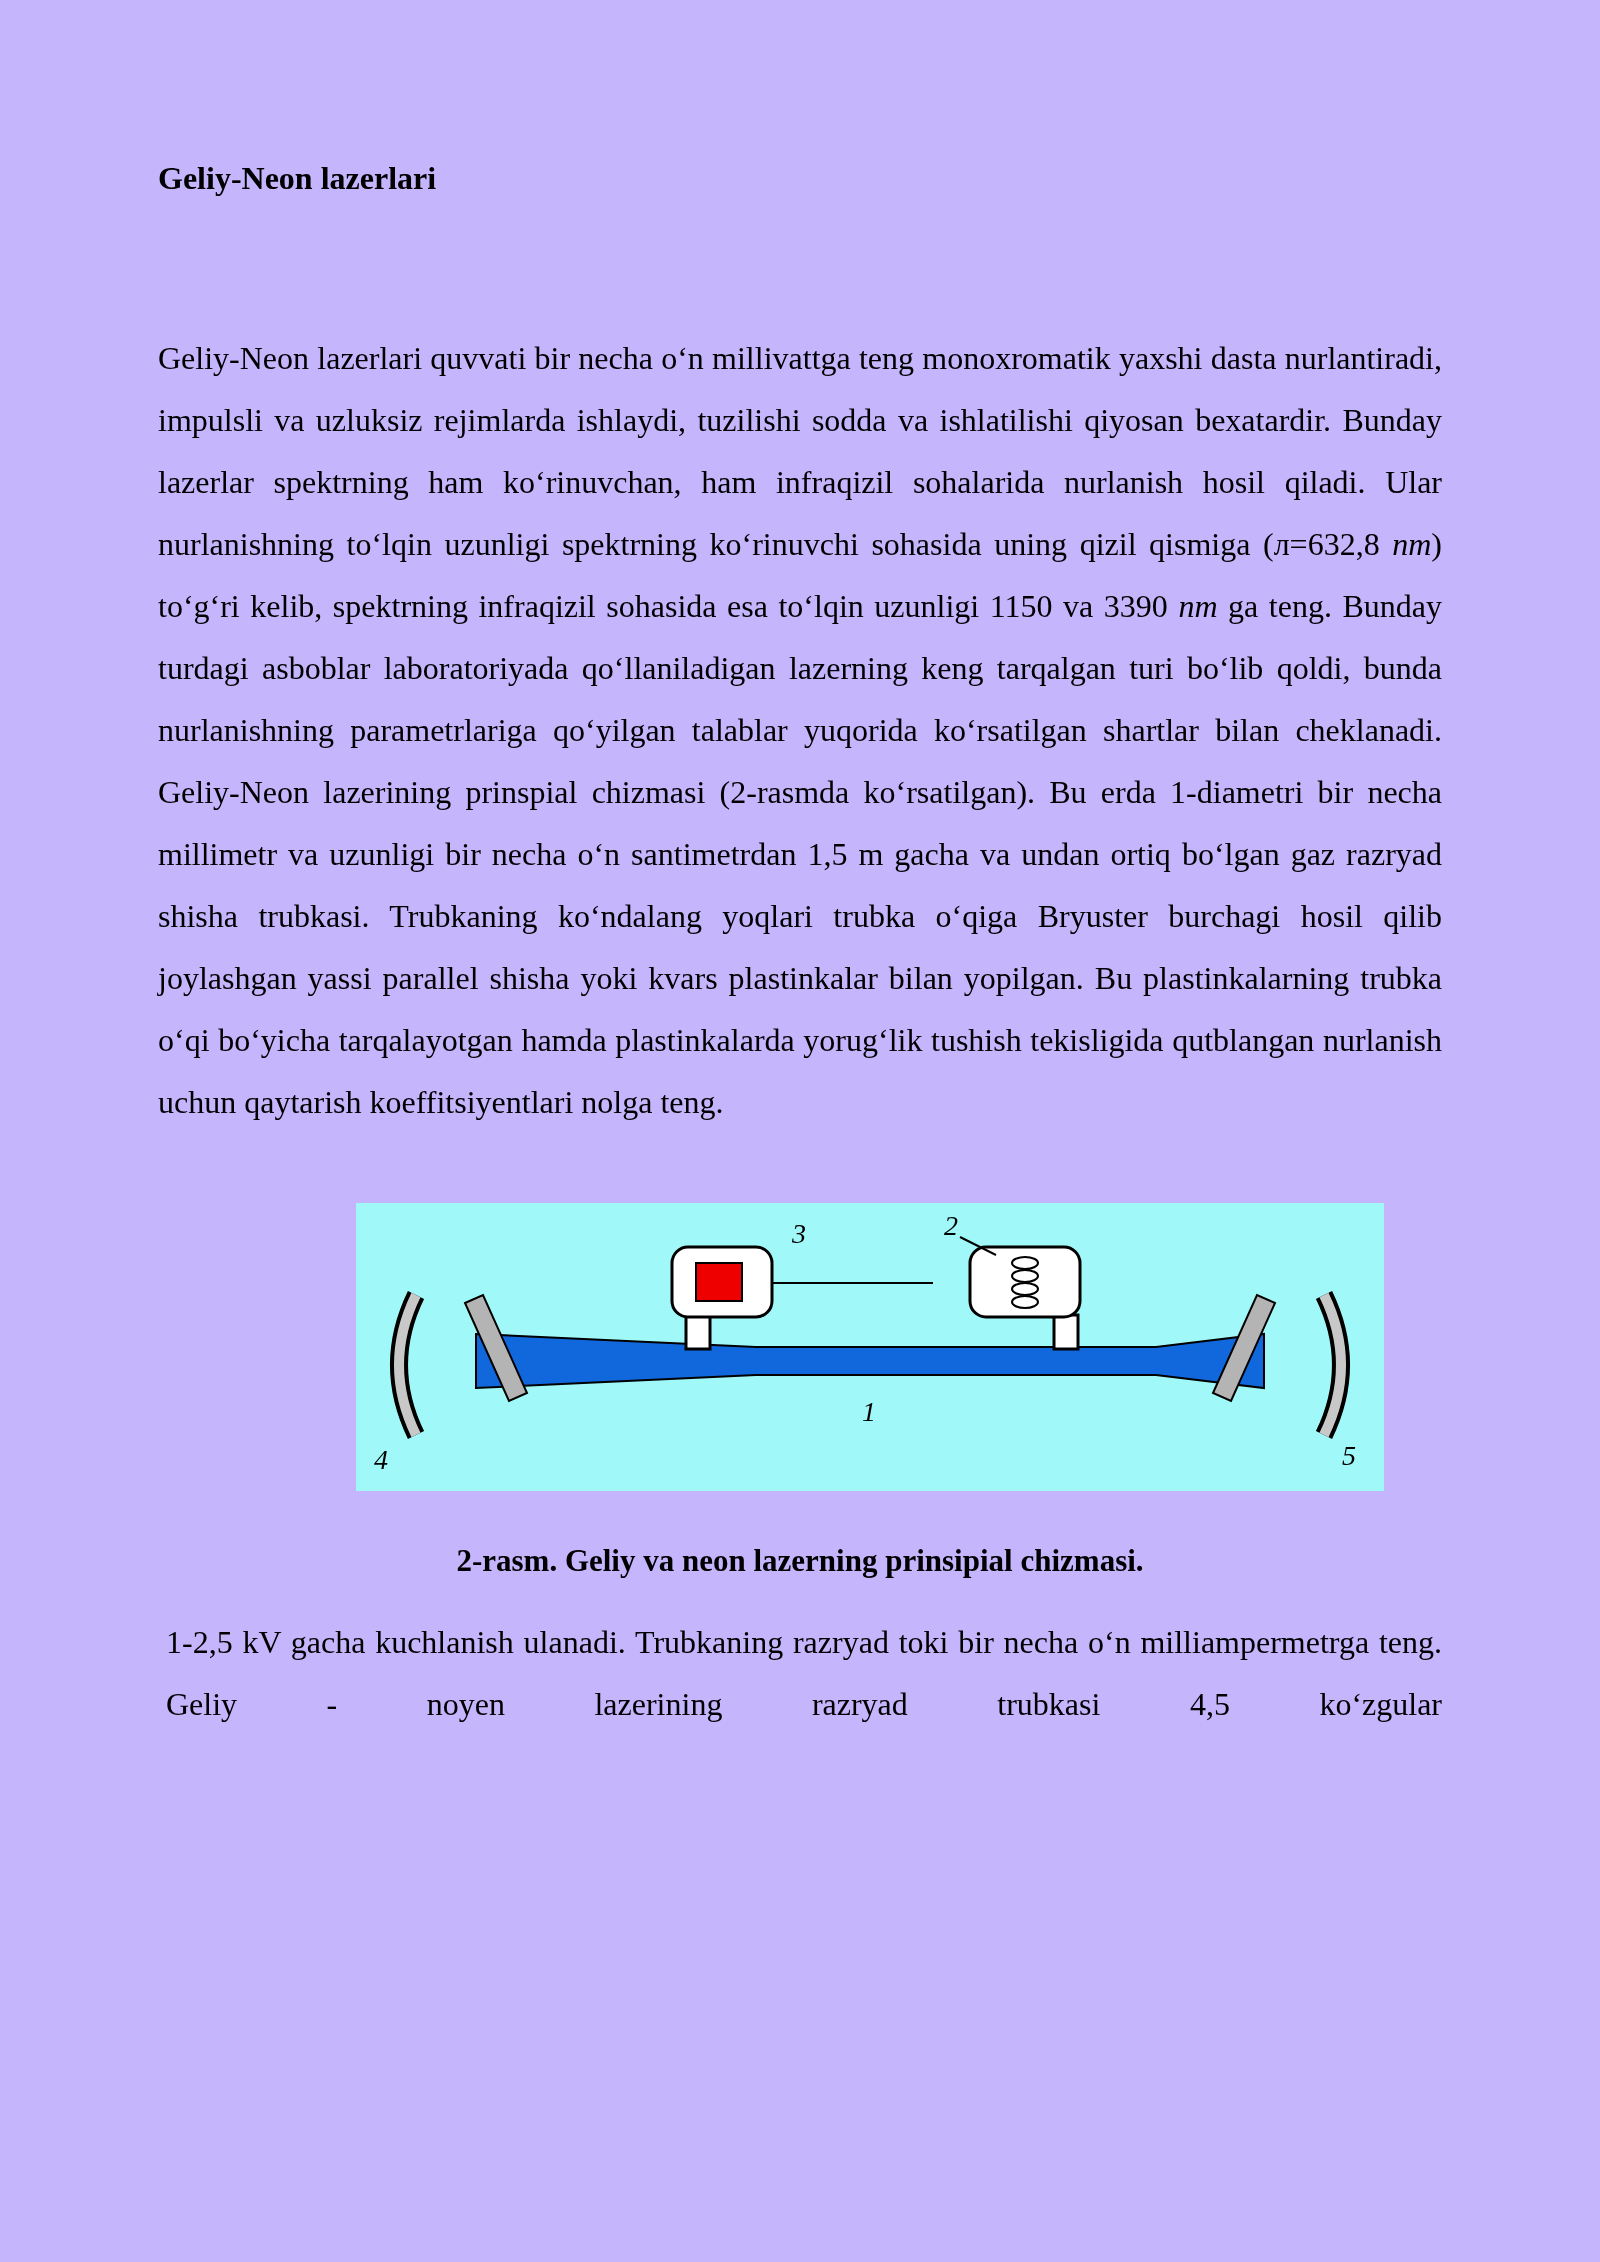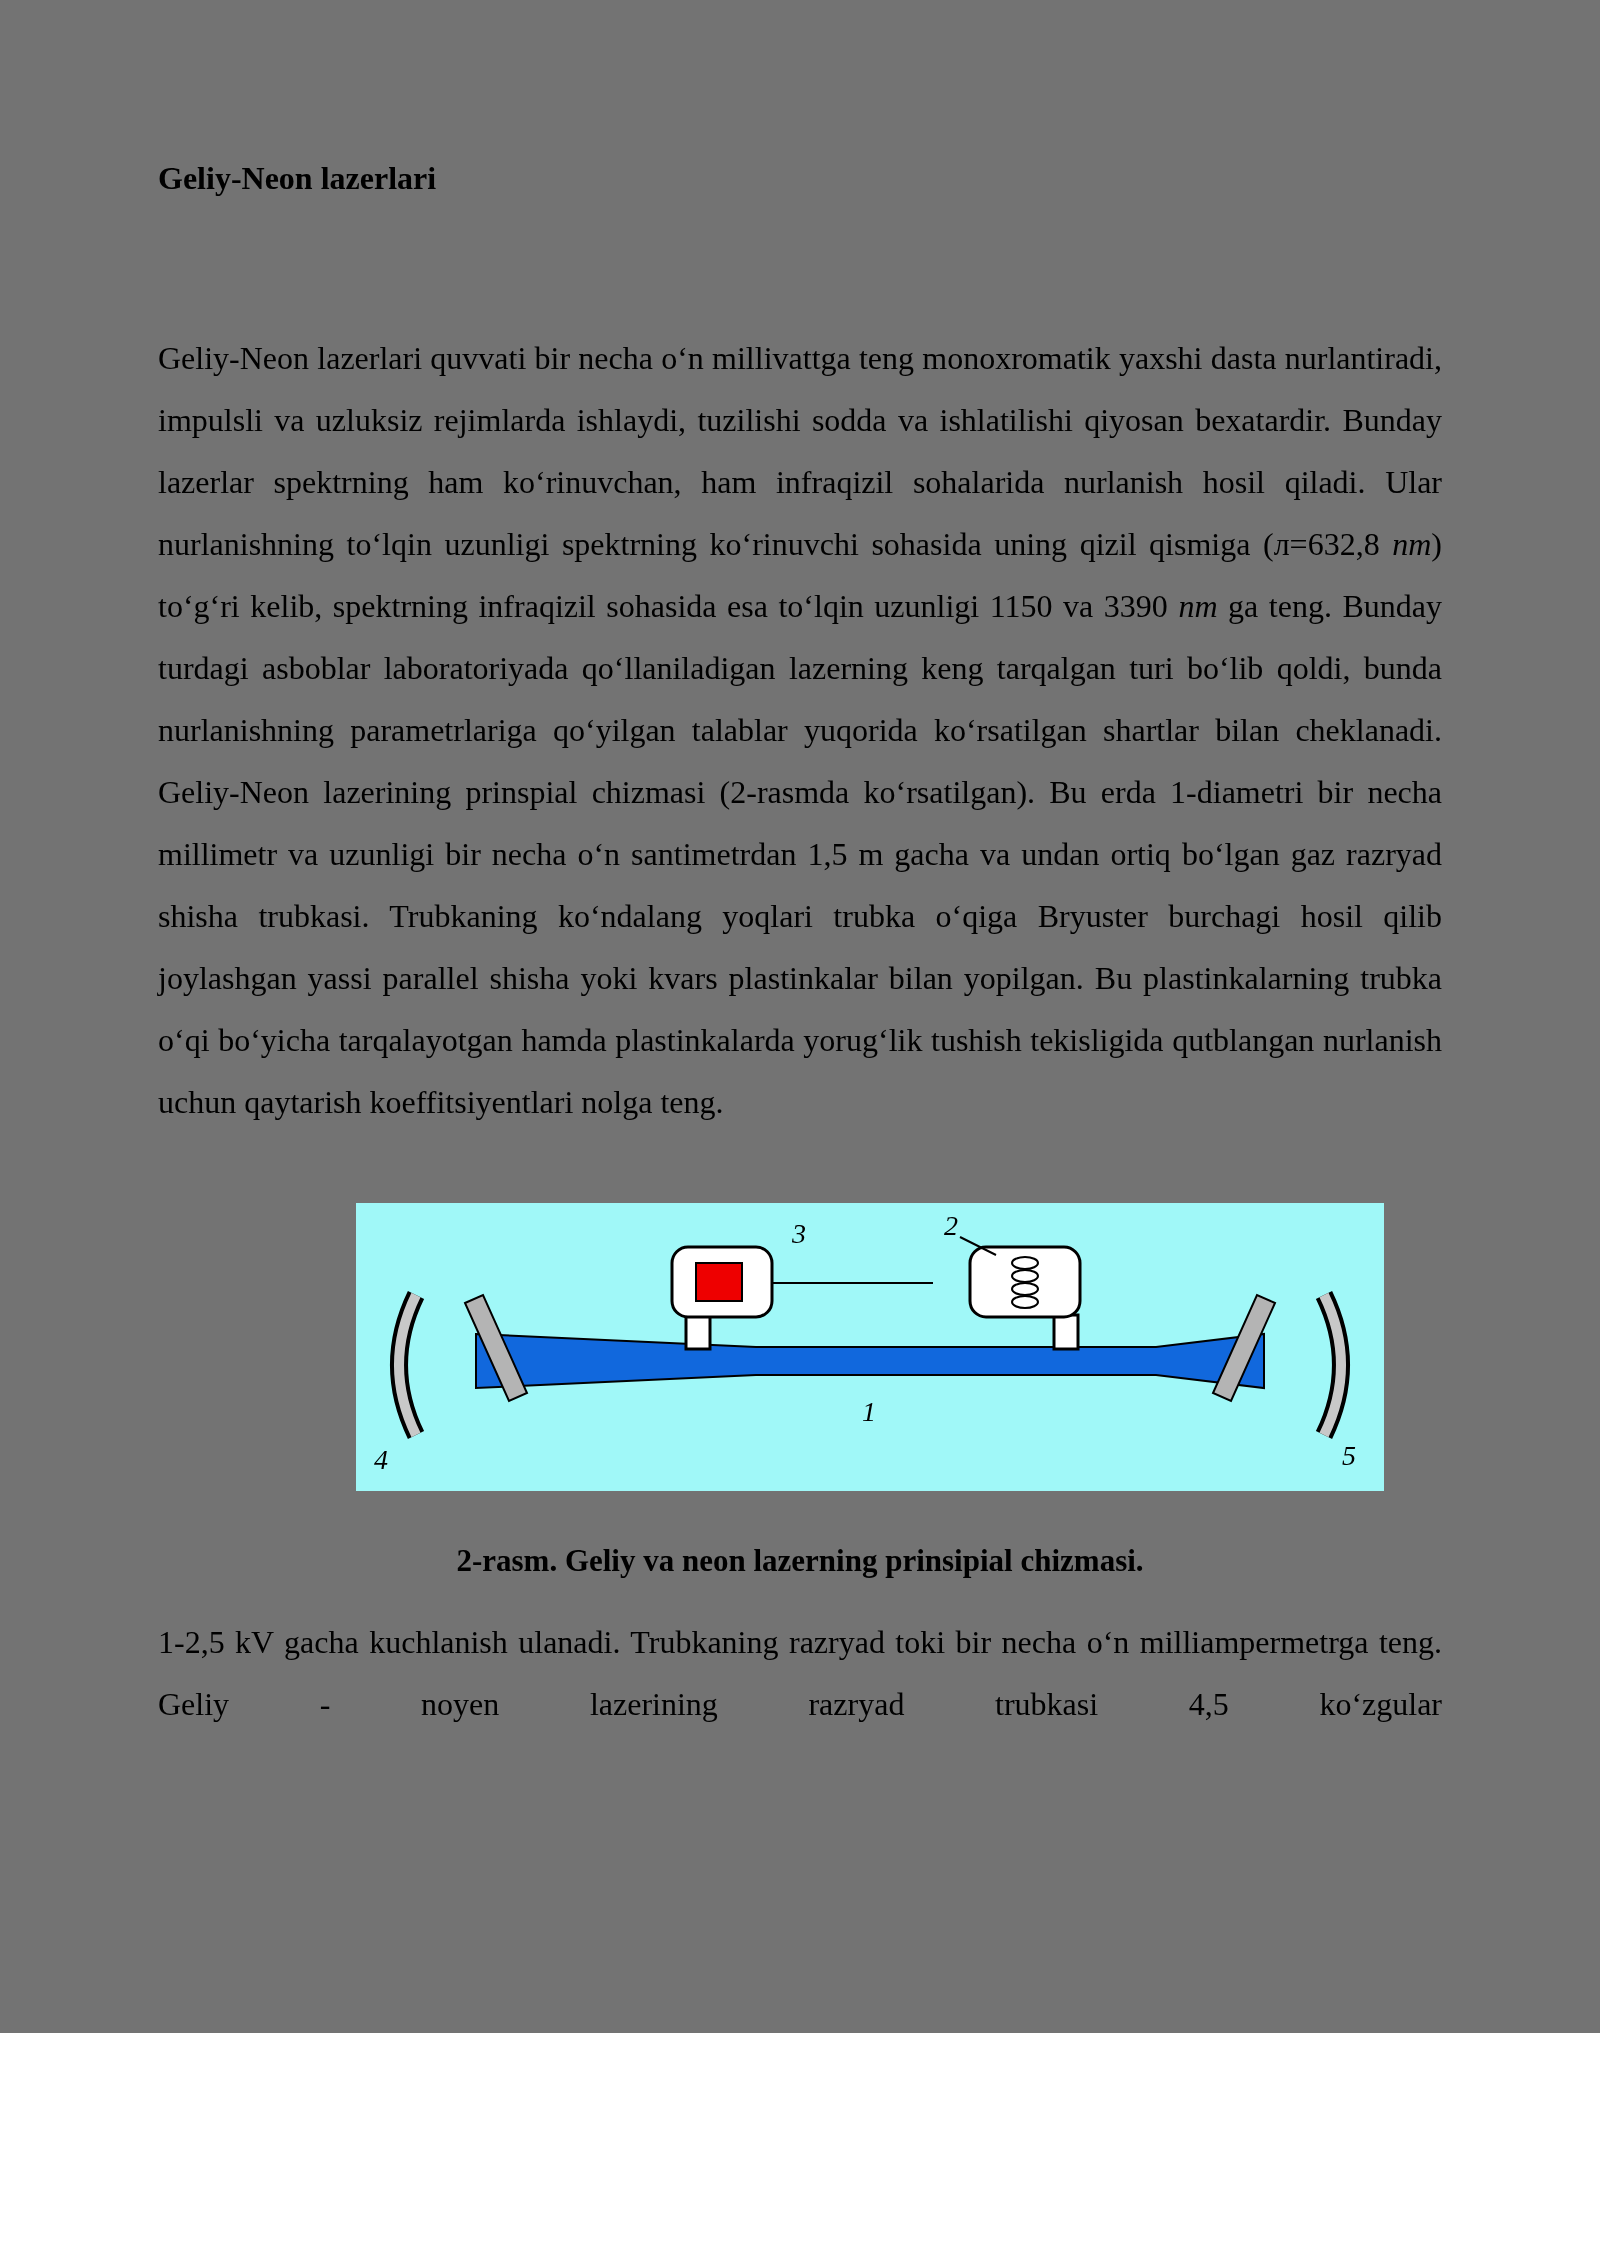--- a/index.html
+++ b/index.html
@@ -7,22 +7,22 @@
   body {
     width: 1600px;
     height: 2262px;
     overflow: hidden;
     font-family: "Liberation Serif", "DejaVu Serif", serif;
     color: #000000;
   }
   .page {
     position: relative;
     width: 1600px;
-    height: 2033px;
-    background: #737373;
+    height: 2262px;
+    background: #c4b5fd;
     padding: 160px 158px 0 158px;
   }
   .doc-title {
     font-size: 32px;
     font-weight: bold;
     margin-bottom: 130px;
   }
   .body-par {
     font-size: 32px;
     line-height: 62px;
@@ -53,20 +53,21 @@
     font-size: 32px;
     line-height: 62px;
     text-align: justify;
   }
   .par-last {
     font-size: 32px;
     line-height: 62px;
     text-align: justify;
     text-align-last: justify;
     margin-top: 30px;
+    margin-left: 8px;
   }
 </style>
 </head>
 <body>
 
 <div class="page">
 
   <h1 class="doc-title">Geliy-Neon lazerlari</h1>
 
   <p class="body-par"><span>Geliy-Neon lazerlari quvvati bir necha o‘n millivattga teng monoxromatik yaxshi dasta nurlantiradi, impulsli va uzluksiz rejimlarda ishlaydi, tuzilishi sodda va ishlatilishi qiyosan bexatardir. Bunday lazerlar spektrning ham ko‘rinuvchan, ham infraqizil sohalarida nurlanish hosil qiladi. Ular nurlanishning to‘lqin uzunligi spektrning ko‘rinuvchi sohasida uning qizil qismiga (л=632,8 </span><span class="it">nm</span><span>) to‘g‘ri kelib, spektrning infraqizil sohasida esa to‘lqin uzunligi 1150 va 3390 </span><span class="it">nm</span><span> ga teng. Bunday turdagi asboblar laboratoriyada qo‘llaniladigan lazerning keng tarqalgan turi bo‘lib qoldi, bunda nurlanishning parametrlariga qo‘yilgan talablar yuqorida ko‘rsatilgan shartlar bilan cheklanadi. Geliy-Neon lazerining prinspial chizmasi (2-rasmda ko‘rsatilgan). Bu erda 1-diametri bir necha millimetr va uzunligi bir necha o‘n santimetrdan 1,5 m gacha va undan ortiq bo‘lgan gaz razryad shisha trubkasi. Trubkaning ko‘ndalang yoqlari trubka o‘qiga Bryuster burchagi hosil qilib joylashgan yassi parallel shisha yoki kvars plastinkalar bilan yopilgan. Bu plastinkalarning trubka o‘qi bo‘yicha tarqalayotgan hamda plastinkalarda yorug‘lik tushish tekisligida qutblangan nurlanish uchun qaytarish koeffitsiyentlari nolga teng.</span></p>

